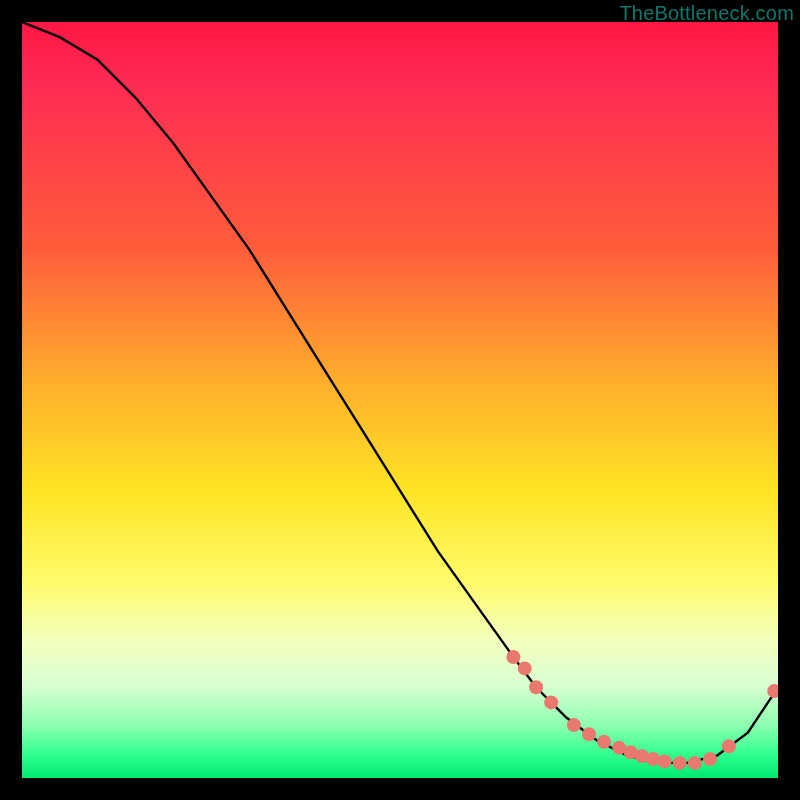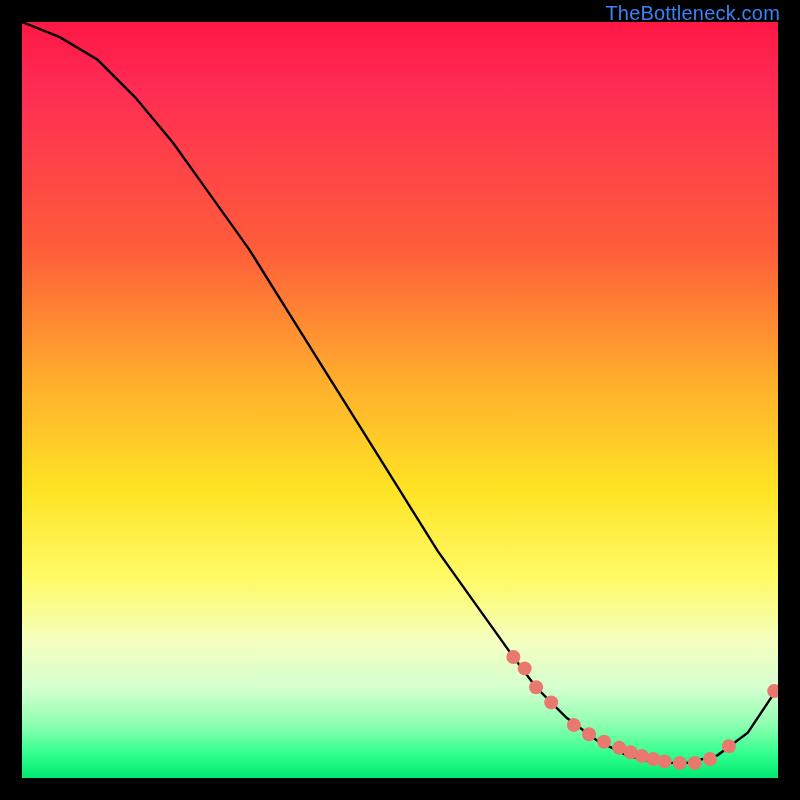--- a/index.html
+++ b/index.html
@@ -42,22 +42,22 @@
   svg.curve {
     position: absolute;
     left: 0;
     top: 0;
     width: 756px;
     height: 756px;
   }
   .watermark {
     position: absolute;
     top: 2px;
-    right: 20px;
-    color: #3b82f6;
+    right: 6px;
+    color: #0f766e;
     font-size: 20px;
     font-weight: 500;
     letter-spacing: 0.2px;
     user-select: none;
   }
 </style>
 </head>
 <body>
 
 <div class="frame">

